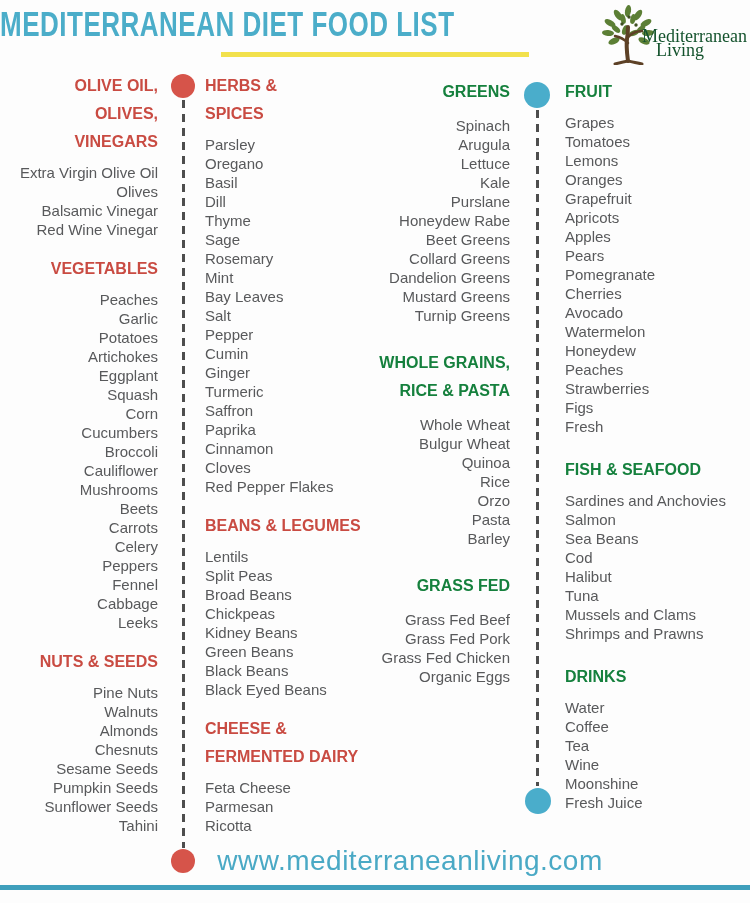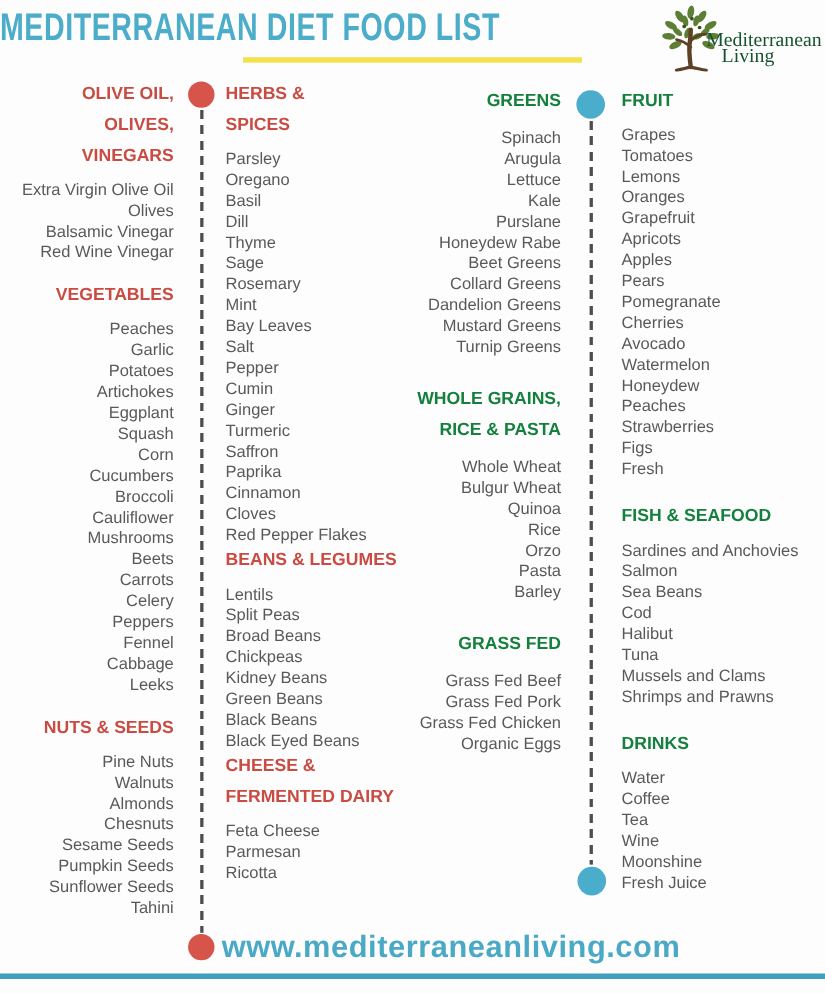--- a/index.html
+++ b/index.html
@@ -44,28 +44,28 @@
   .col{position:absolute;}
   #col0{left:8px;width:150px;top:72px;text-align:right;}
   #col1{left:205px;width:170px;top:72px;text-align:left;}
   #col2{left:368px;width:142px;top:78px;text-align:right;}
   #col3{left:565px;width:185px;top:78px;text-align:left;}
   .heading{font-size:16px;font-weight:700;line-height:28px;margin-bottom:7px;}
   .accent-red .heading{color:#c94b42;}
   .accent-teal .heading{color:#15803d;}
   .item{font-size:15px;line-height:19px;color:#58595b;}
   #col0 .section + .section{margin-top:16px;}
-  #col1 .section + .section{}
+  #col1 .section + .section{margin-top:16px;}
   #col2 .section + .section{margin-top:24px;}
   #col3 .section + .section{margin-top:20px;}
   #col2 .heading{margin-bottom:10px;}
   .footer-url{
     position:absolute;left:0;top:845px;width:100%;text-align:center;
     padding-left:70px;box-sizing:border-box;
-    color:#4aa9c5;font-size:28px;letter-spacing:.5px;font-weight:bold;
+    color:#4aa9c5;font-size:28px;letter-spacing:.5px;
   }
   .bottom-bar{position:absolute;left:0;top:885px;width:100%;height:5px;background:#3f9fbc;}
 </style>
 </head>
 <body>
 
 <div class="page-title">
   <span class="stretch">MEDITERRANEAN DIET FOOD LIST</span>
 </div>
 <div class="title-underline"></div>

